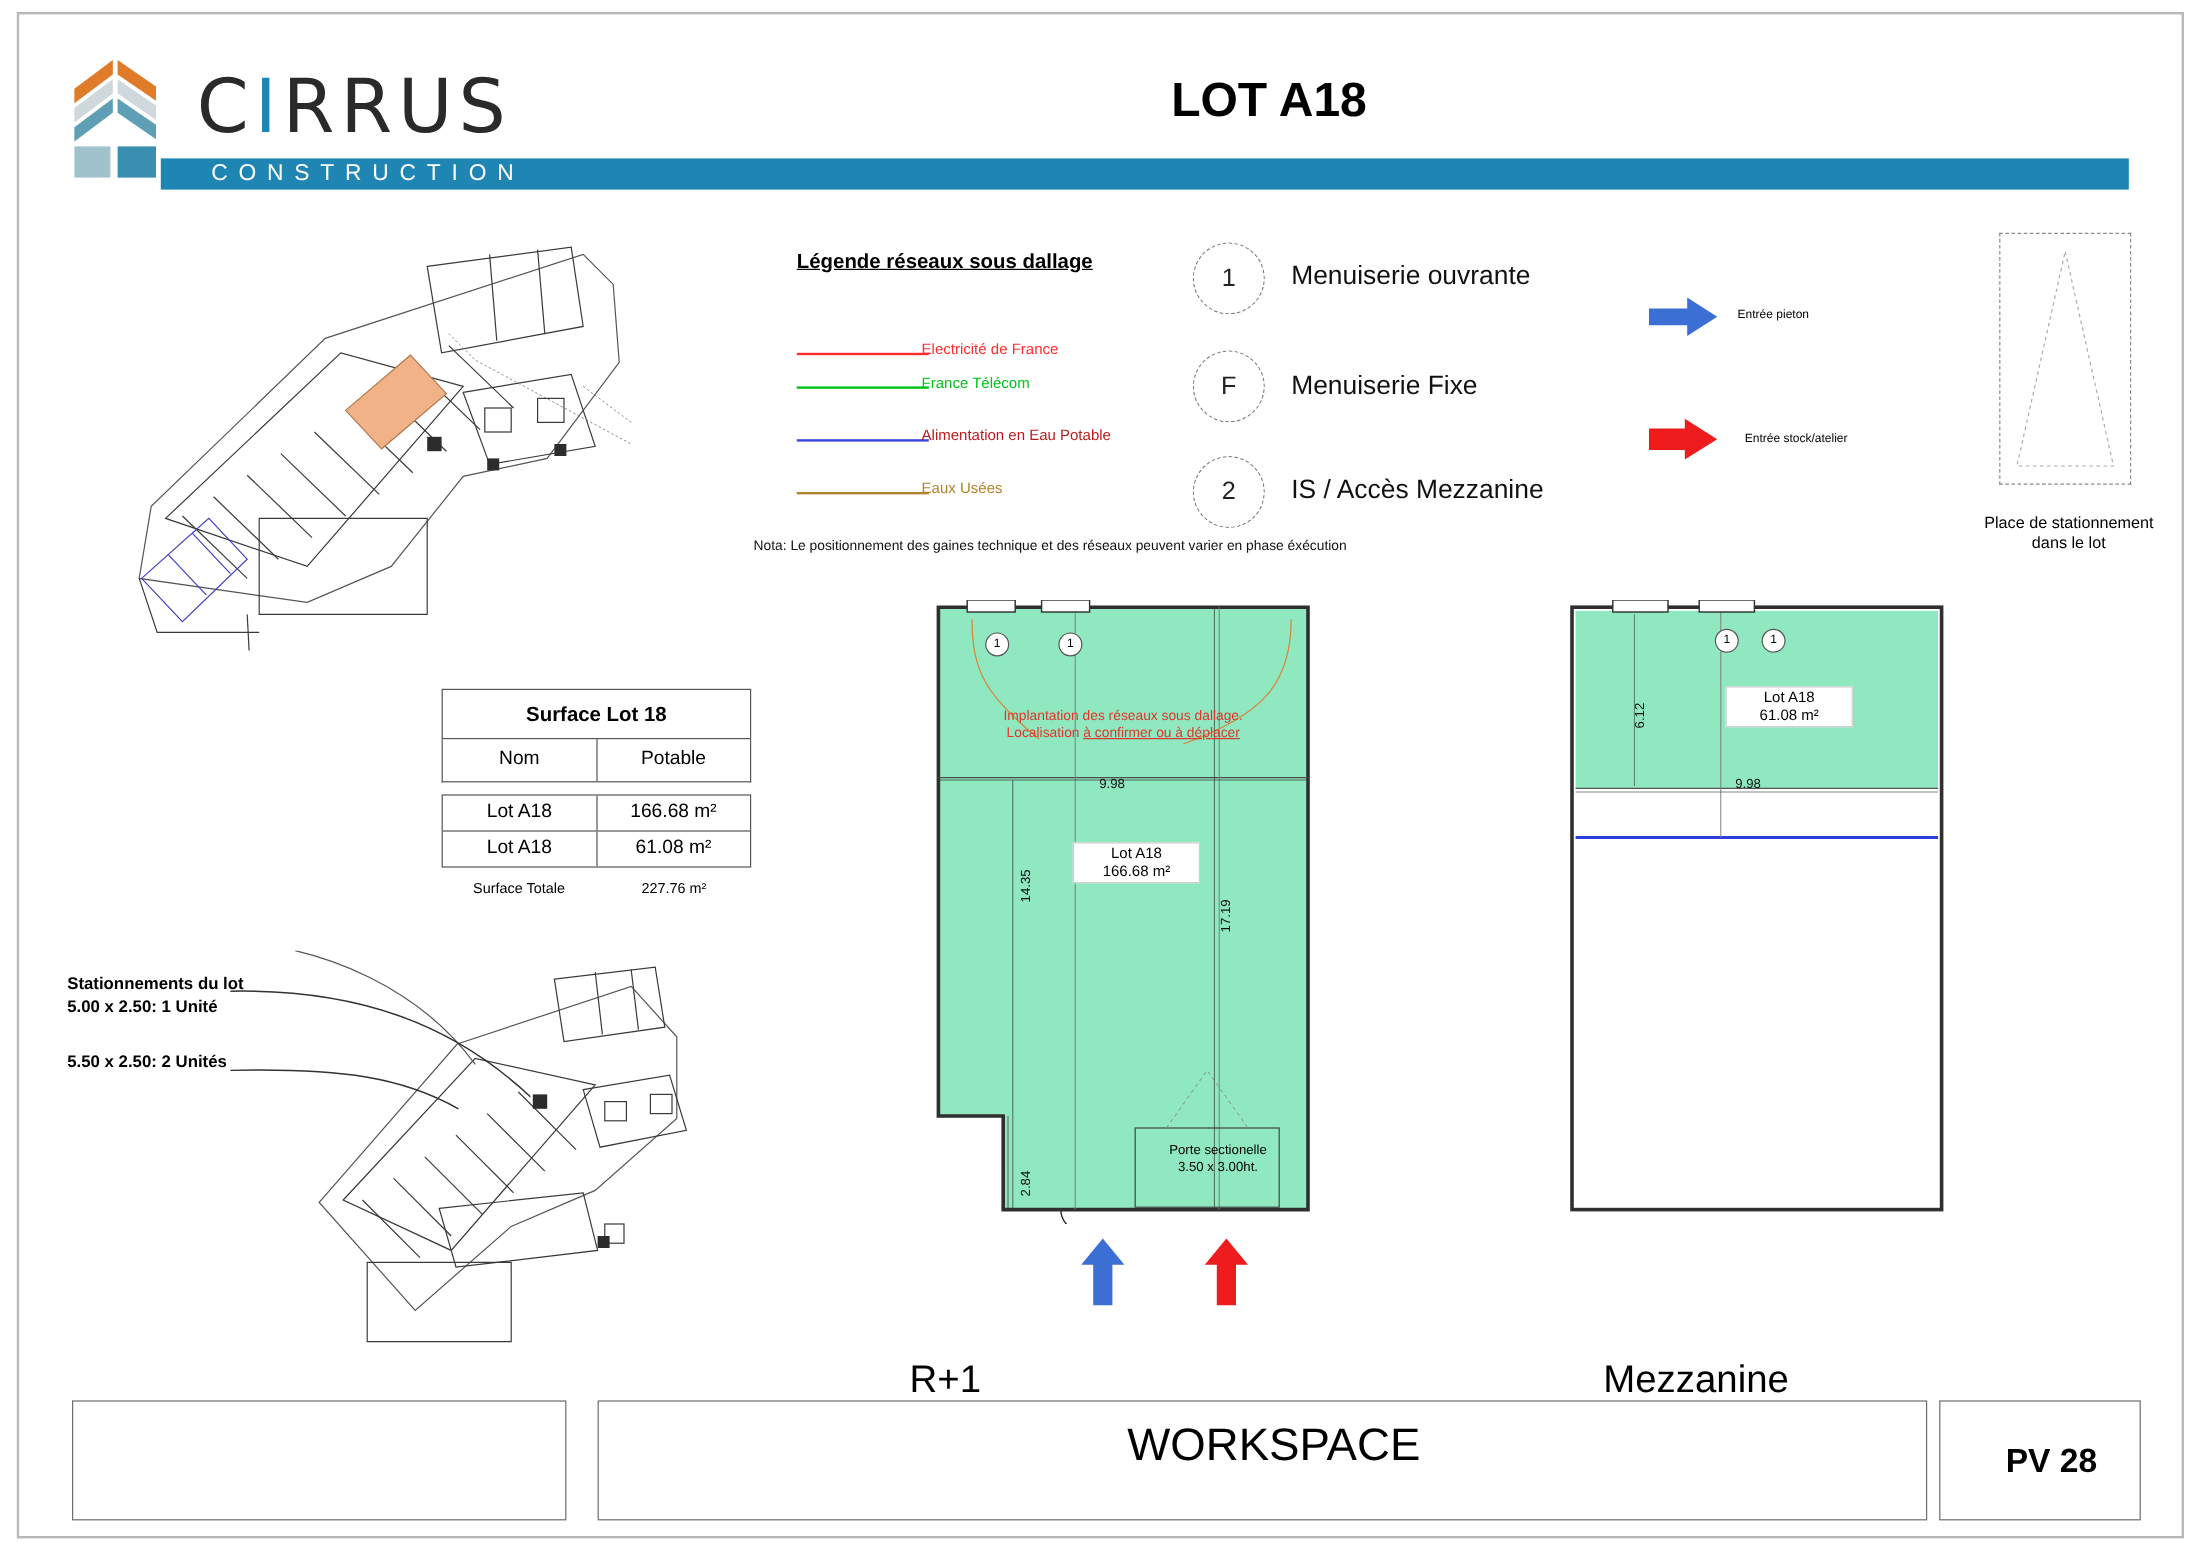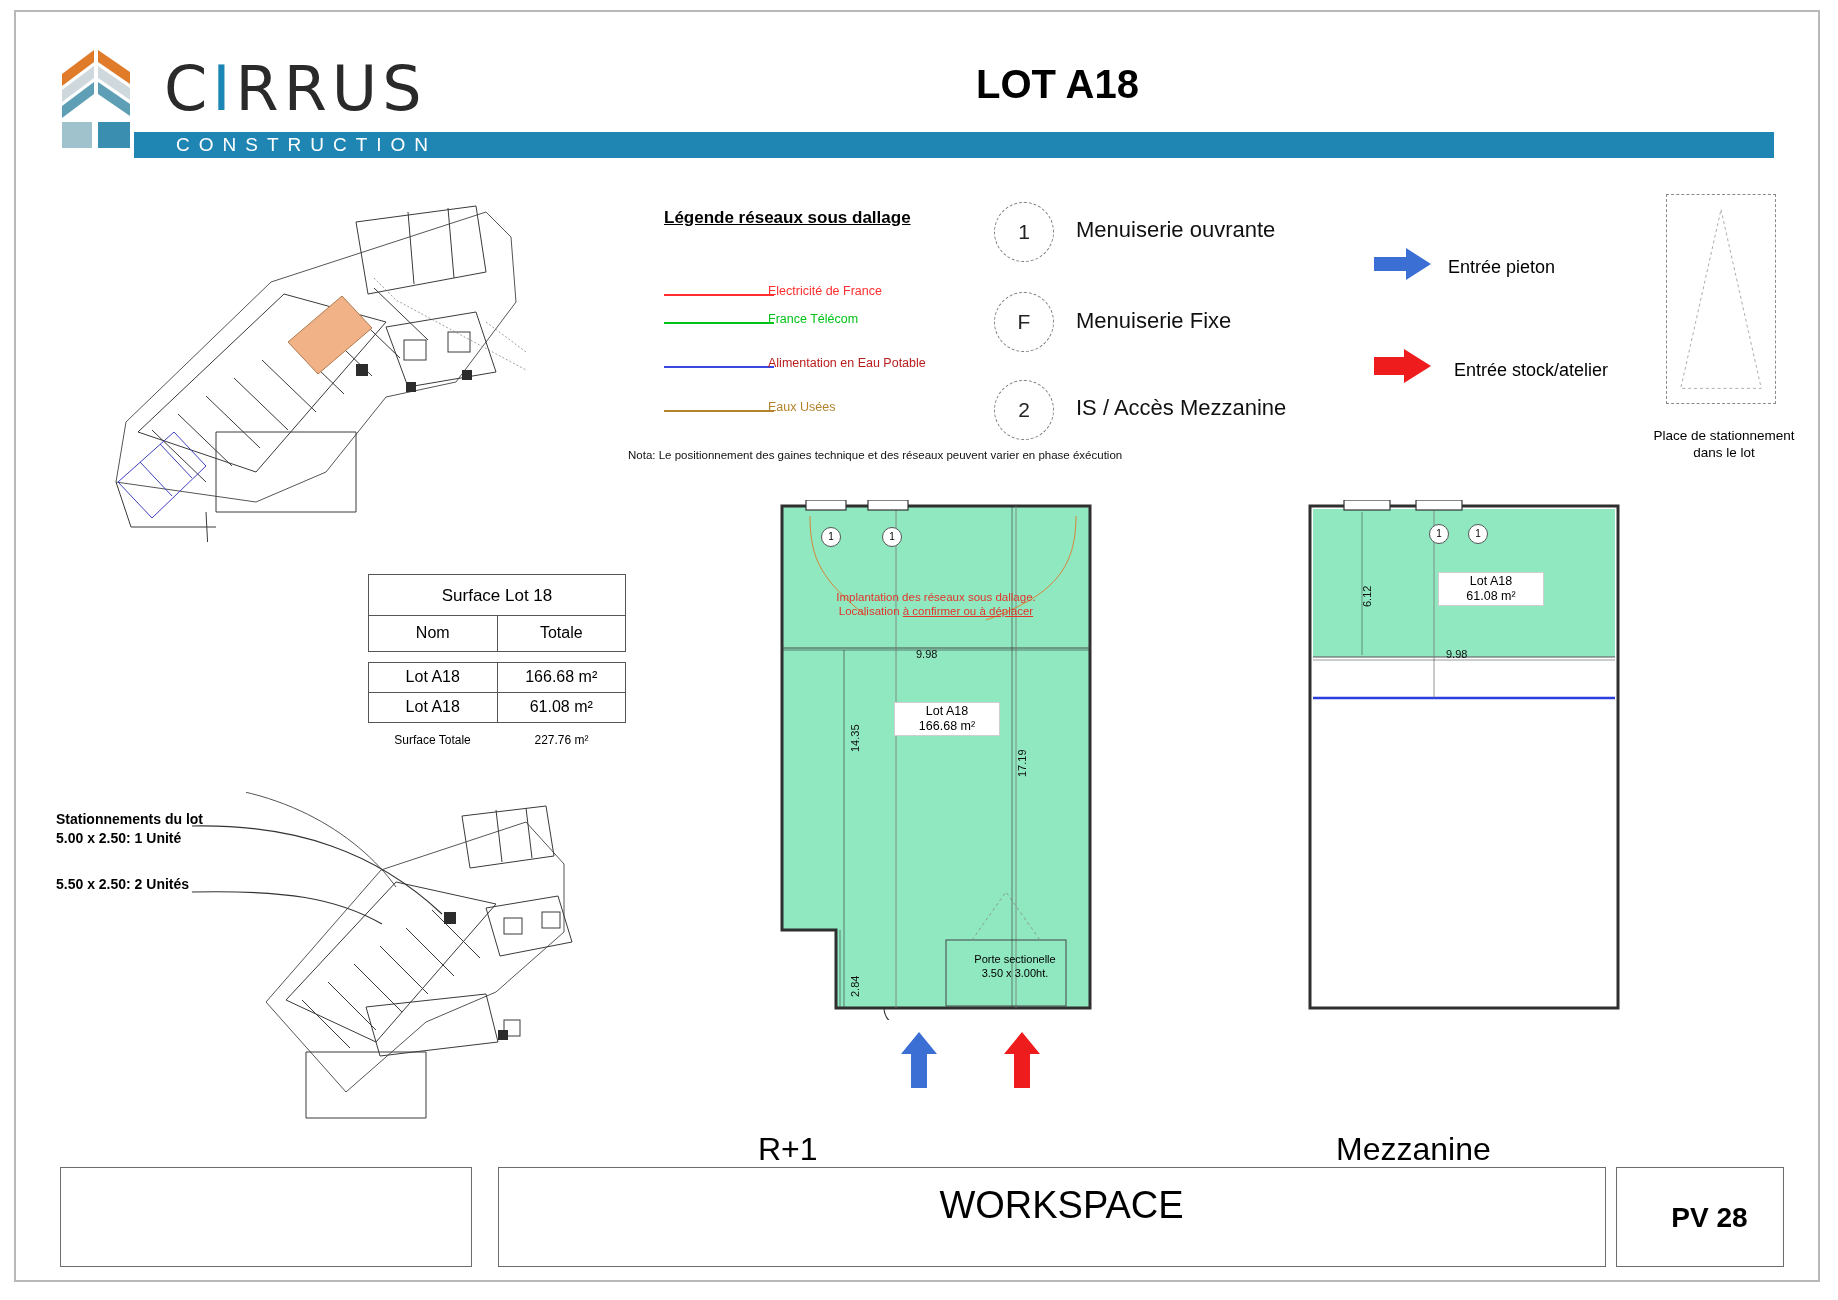--- a/index.html
+++ b/index.html
@@ -139,21 +139,21 @@
   }
 
   
   .arrow {
     position: absolute;
     width: 58px;
     height: 34px;
   }
   .arrow-lbl {
     position: absolute;
-    font-size: 18px;
+    font-size: 10px;
   }
 
   
   .park-box {
     position: absolute;
     left: 1650px;
     top: 182px;
     width: 110px;
     height: 210px;
     border: 1.4px dashed #8a8a8a;
@@ -176,20 +176,21 @@
     top: 562px;
     width: 258px;
     font-size: 17px;
   }
   .surf-head {
     border: 1.3px solid #555;
     height: 42px;
     line-height: 42px;
     text-align: center;
     box-sizing: border-box;
+    font-weight: bold;
   }
   .surf-cols {
     display: flex;
     border: 1.3px solid #555;
     border-top: none;
     height: 36px;
     box-sizing: border-box;
   }
   .surf-cols div {
     flex: 1;
@@ -444,21 +445,21 @@
   </div>
   <div class="park-cap">
     <span>Place de stationnement</span><br>
     <span>dans le lot</span>
   </div>
 
   <div class="surf-table">
     <div class="surf-head">Surface Lot 18</div>
     <div class="surf-cols">
       <div>Nom</div>
-      <div>Totale</div>
+      <div>Potable</div>
     </div>
     <div class="surf-rows">
       <div class="surf-row">
         <div>Lot A18</div>
         <div>166.68 m²</div>
       </div>
       <div class="surf-row">
         <div>Lot A18</div>
         <div>61.08 m²</div>
       </div>

